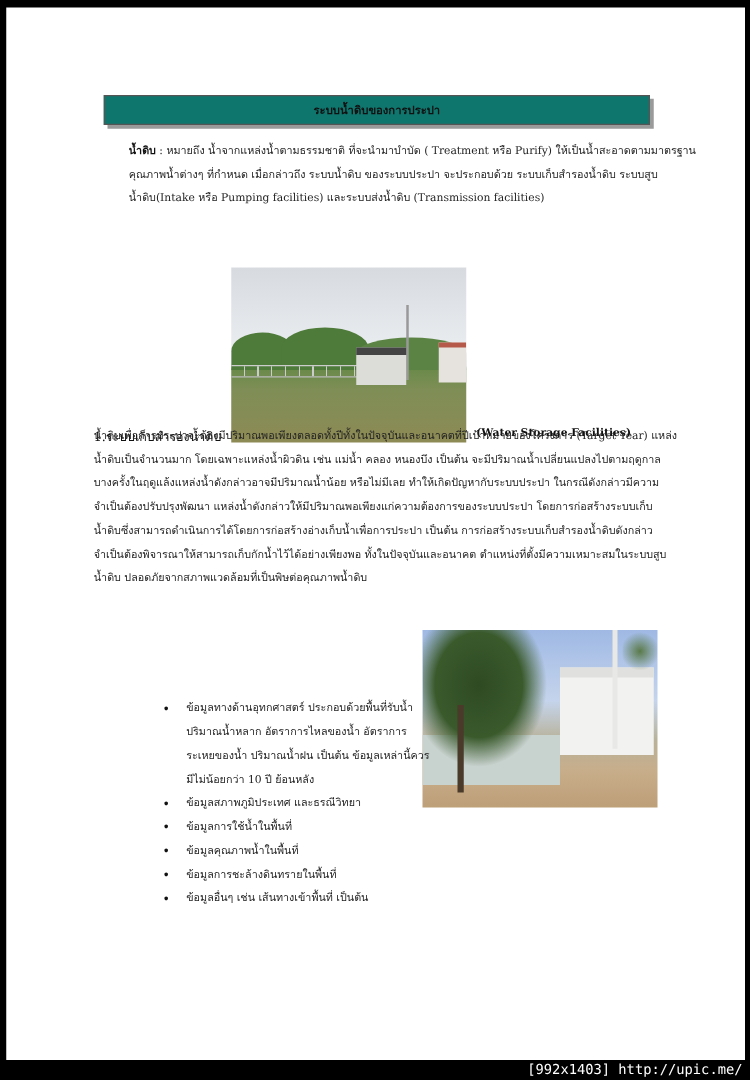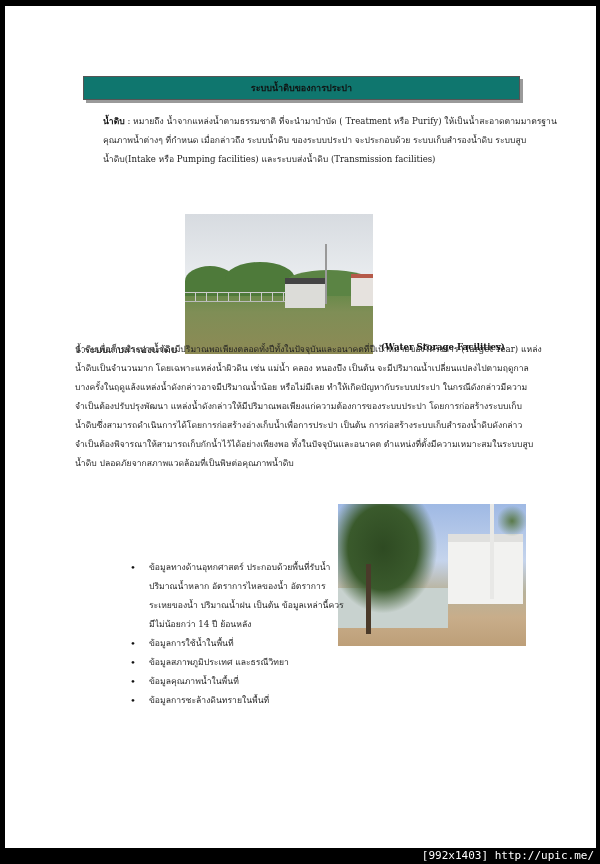--- a/index.html
+++ b/index.html
@@ -69,21 +69,22 @@
   <div class="photo photo2">
     <div class="water"></div>
     <div class="bldg"></div>
     <div class="bldg-pole"></div>
     <div class="bldg-tree"></div>
     <div class="tree"></div>
     <div class="trunk"></div>
   </div>
 
   <ul class="bullets">
-    <li>ข้อมูลทางด้านอุทกศาสตร์ ประกอบด้วยพื้นที่รับน้ำ ปริมาณน้ำหลาก อัตราการไหลของน้ำ อัตราการระเหยของน้ำ ปริมาณน้ำฝน เป็นต้น ข้อมูลเหล่านี้ควรมีไม่น้อยกว่า 14 ปี ย้อนหลัง</li>
+    <li>ข้อมูลทางด้านอุทกศาสตร์ ประกอบด้วยพื้นที่รับน้ำ ปริมาณน้ำหลาก อัตราการไหลของน้ำ อัตราการระเหยของน้ำ ปริมาณน้ำฝน เป็นต้น ข้อมูลเหล่านี้ควรมีไม่น้อยกว่า 10 ปี ย้อนหลัง</li>
+    <li>ข้อมูลสภาพภูมิประเทศ และธรณีวิทยา</li>
     <li>ข้อมูลการใช้น้ำในพื้นที่</li>
-    <li>ข้อมูลสภาพภูมิประเทศ และธรณีวิทยา</li>
     <li>ข้อมูลคุณภาพน้ำในพื้นที่</li>
     <li>ข้อมูลการชะล้างดินทรายในพื้นที่</li>
+    <li>ข้อมูลอื่นๆ เช่น เส้นทางเข้าพื้นที่ เป็นต้น</li>
   </ul>
 </div>
 
 <div class="footer">[992x1403] http://upic.me/</div>
 
 </body></html>

